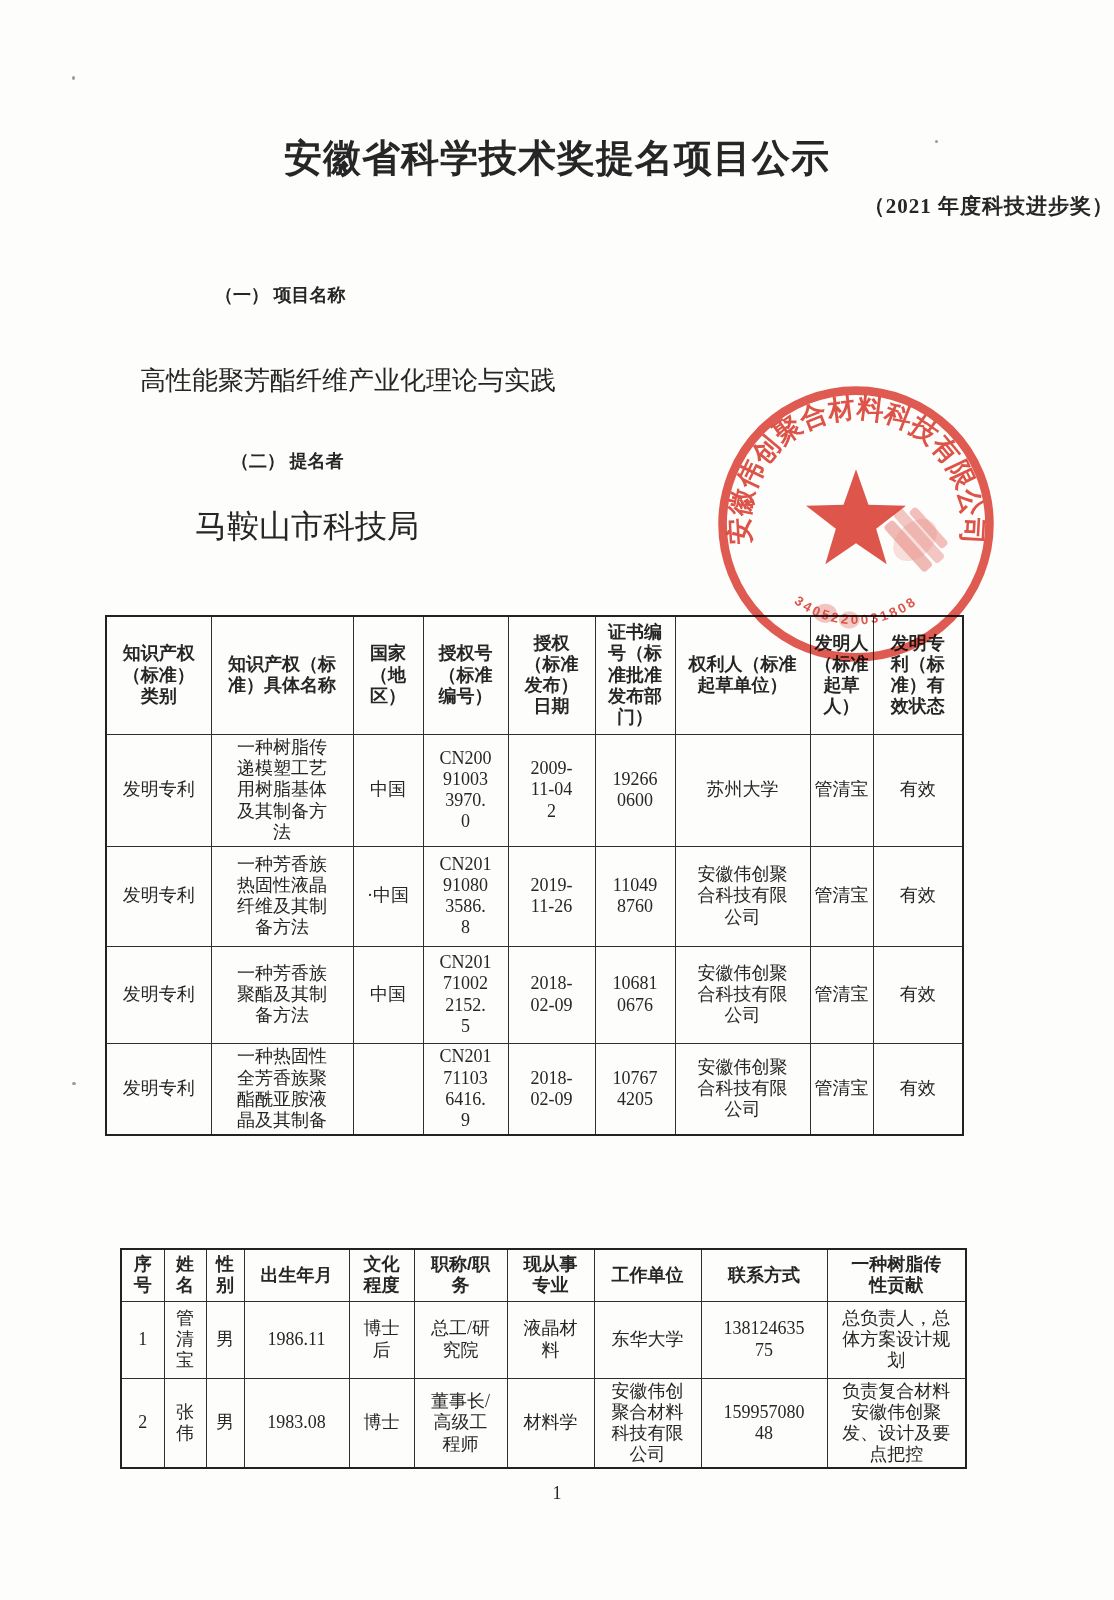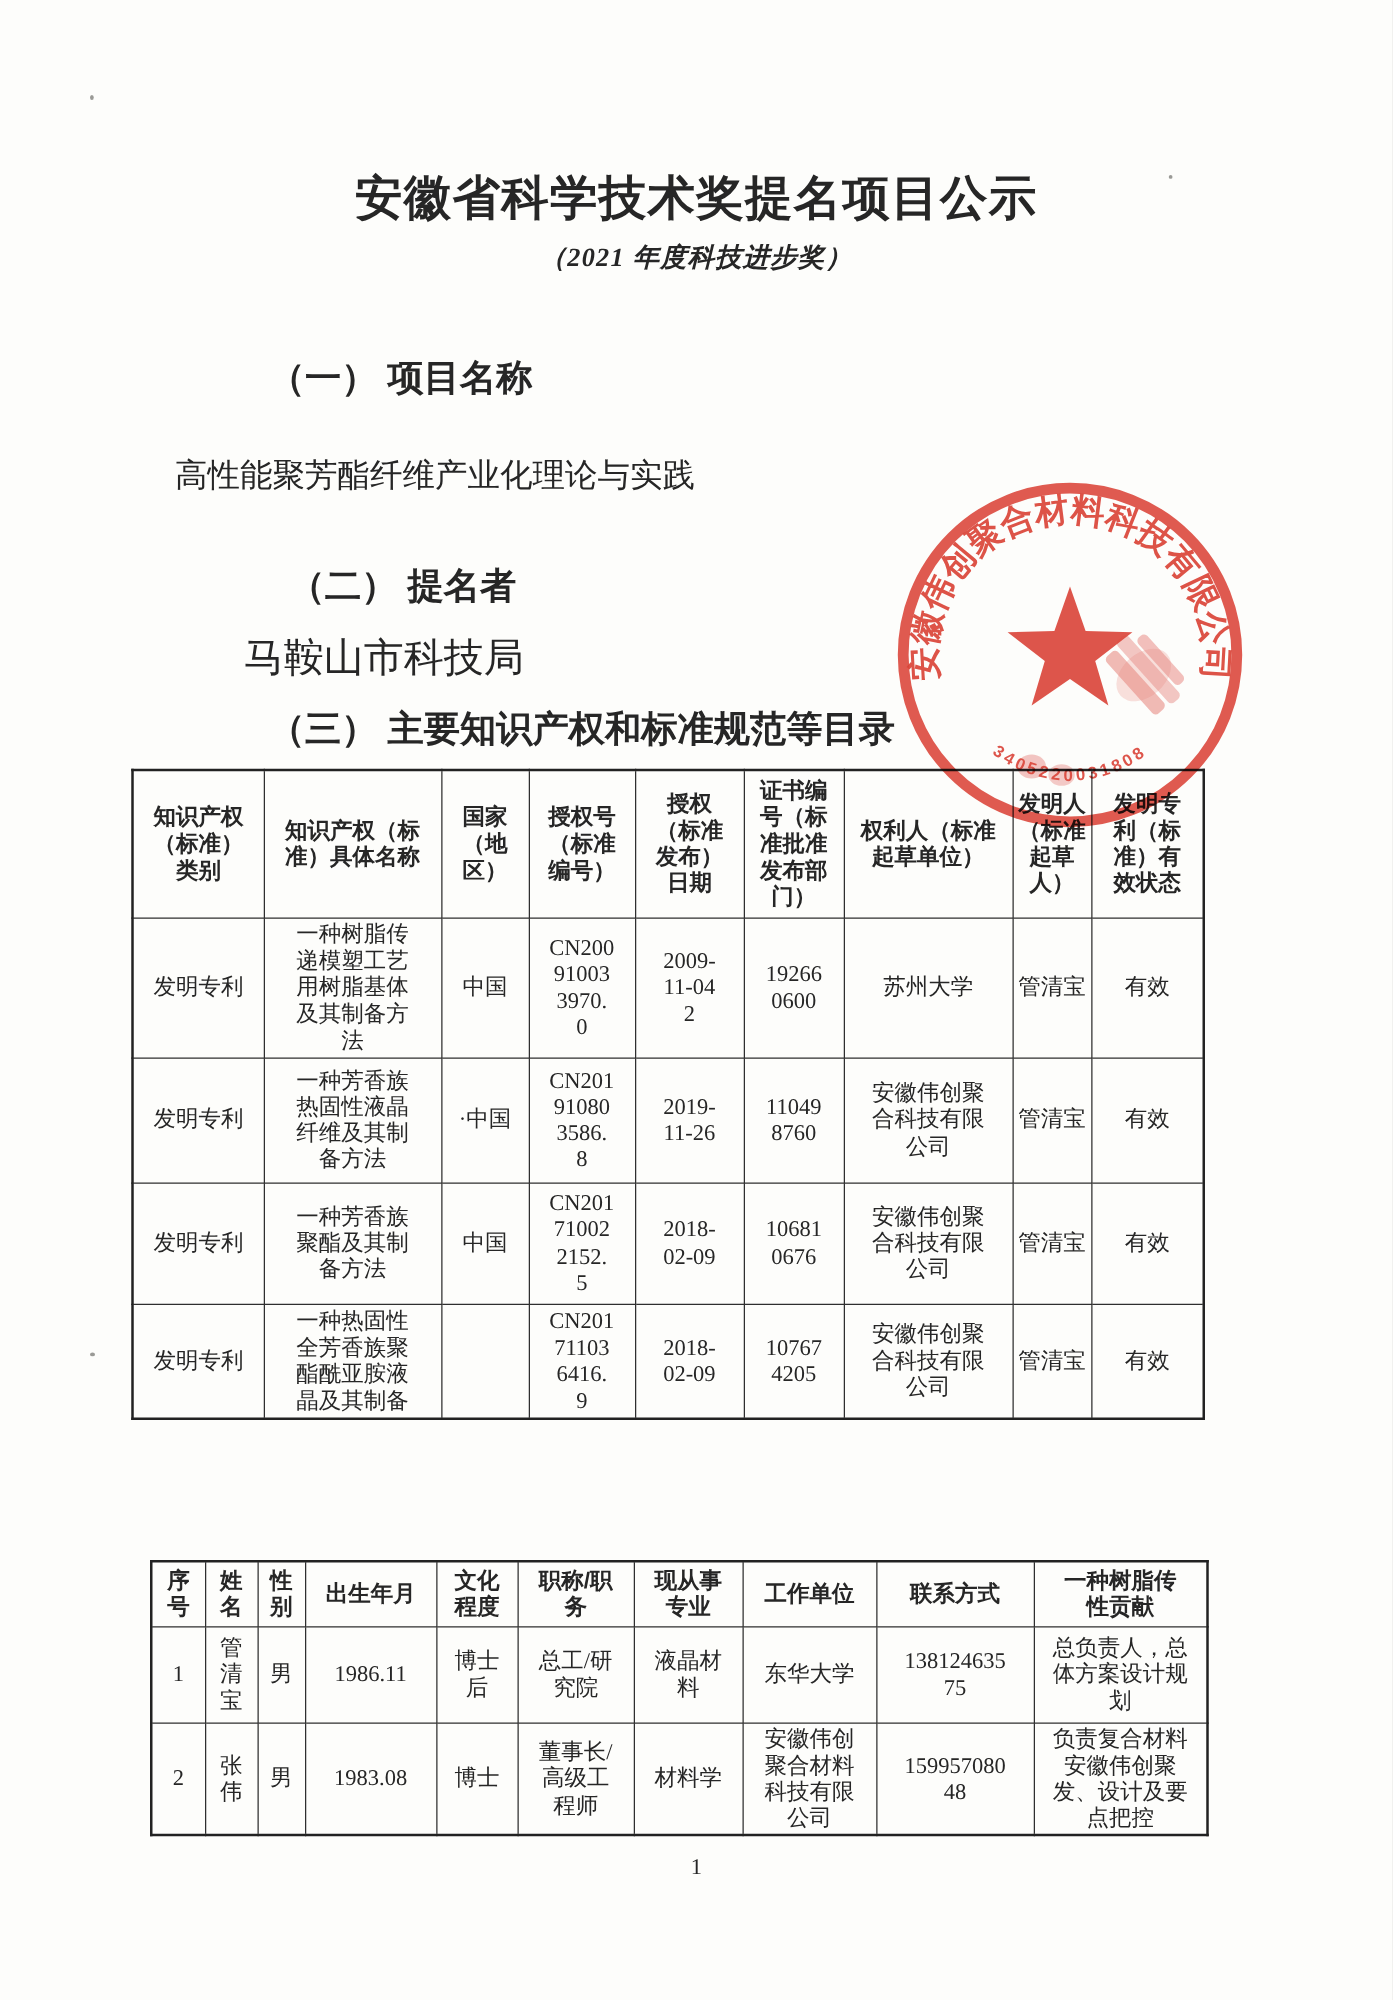--- a/index.html
+++ b/index.html
@@ -13,27 +13,27 @@
     font-family:"Liberation Serif", serif;
   }
   .doc-title{
     position:absolute;left:0;top:133px;width:100%;
     text-align:center;margin:0;
     font-family:"Liberation Sans", sans-serif;
     font-size:38px;font-weight:bold;letter-spacing:1px;
   }
   .doc-subtitle{
     position:absolute;left:0;top:192px;width:100%;
-    text-align:center;
-    font-size:21px;font-weight:bold;letter-spacing:1px;font-style:italic;
+    text-align:right;
+    font-size:21px;font-weight:bold;letter-spacing:1px;
   }
   .sec{
     position:absolute;left:215px;margin:0;
-    font-family:Liberation Sans, sans-serif;
-    font-size:29px;font-weight:bold;white-space:nowrap;
+    font-family:Liberation Serif, serif;
+    font-size:18px;font-weight:bold;white-space:nowrap;
   }
   .sec1{top:283px;}
   .sec2{top:449px;margin-left:16px;}
   .sec3{top:564px;}
   .sec4{top:1179px;}
   .body-text{position:absolute;margin:0;white-space:nowrap;}
   .body1{left:140px;top:363px;font-size:26px;font-family:Liberation Mono, monospace;}
   .body2{left:195px;top:505px;font-size:32px;}
   table{
     position:absolute;
@@ -85,21 +85,20 @@
 
   <h1 class="doc-title">安徽省科学技术奖提名项目公示</h1>
   <div class="doc-subtitle">（2021 年度科技进步奖）</div>
 
   <h2 class="sec sec1">（一） 项目名称</h2>
   <p class="body-text body1">高性能聚芳酯纤维产业化理论与实践</p>
 
   <h2 class="sec sec2">（二） 提名者</h2>
   <p class="body-text body2">马鞍山市科技局</p>
 
-  <h2 class="sec sec3">（三） 主要知识产权和标准规范等目录</h2>
 
   <table class="ip-table">
     <colgroup>
       <col style="width:105px">
         <col style="width:142px">
         <col style="width:70px">
       <col style="width:85px">
         <col style="width:87px">
         <col style="width:80px">
       <col style="width:135px">

